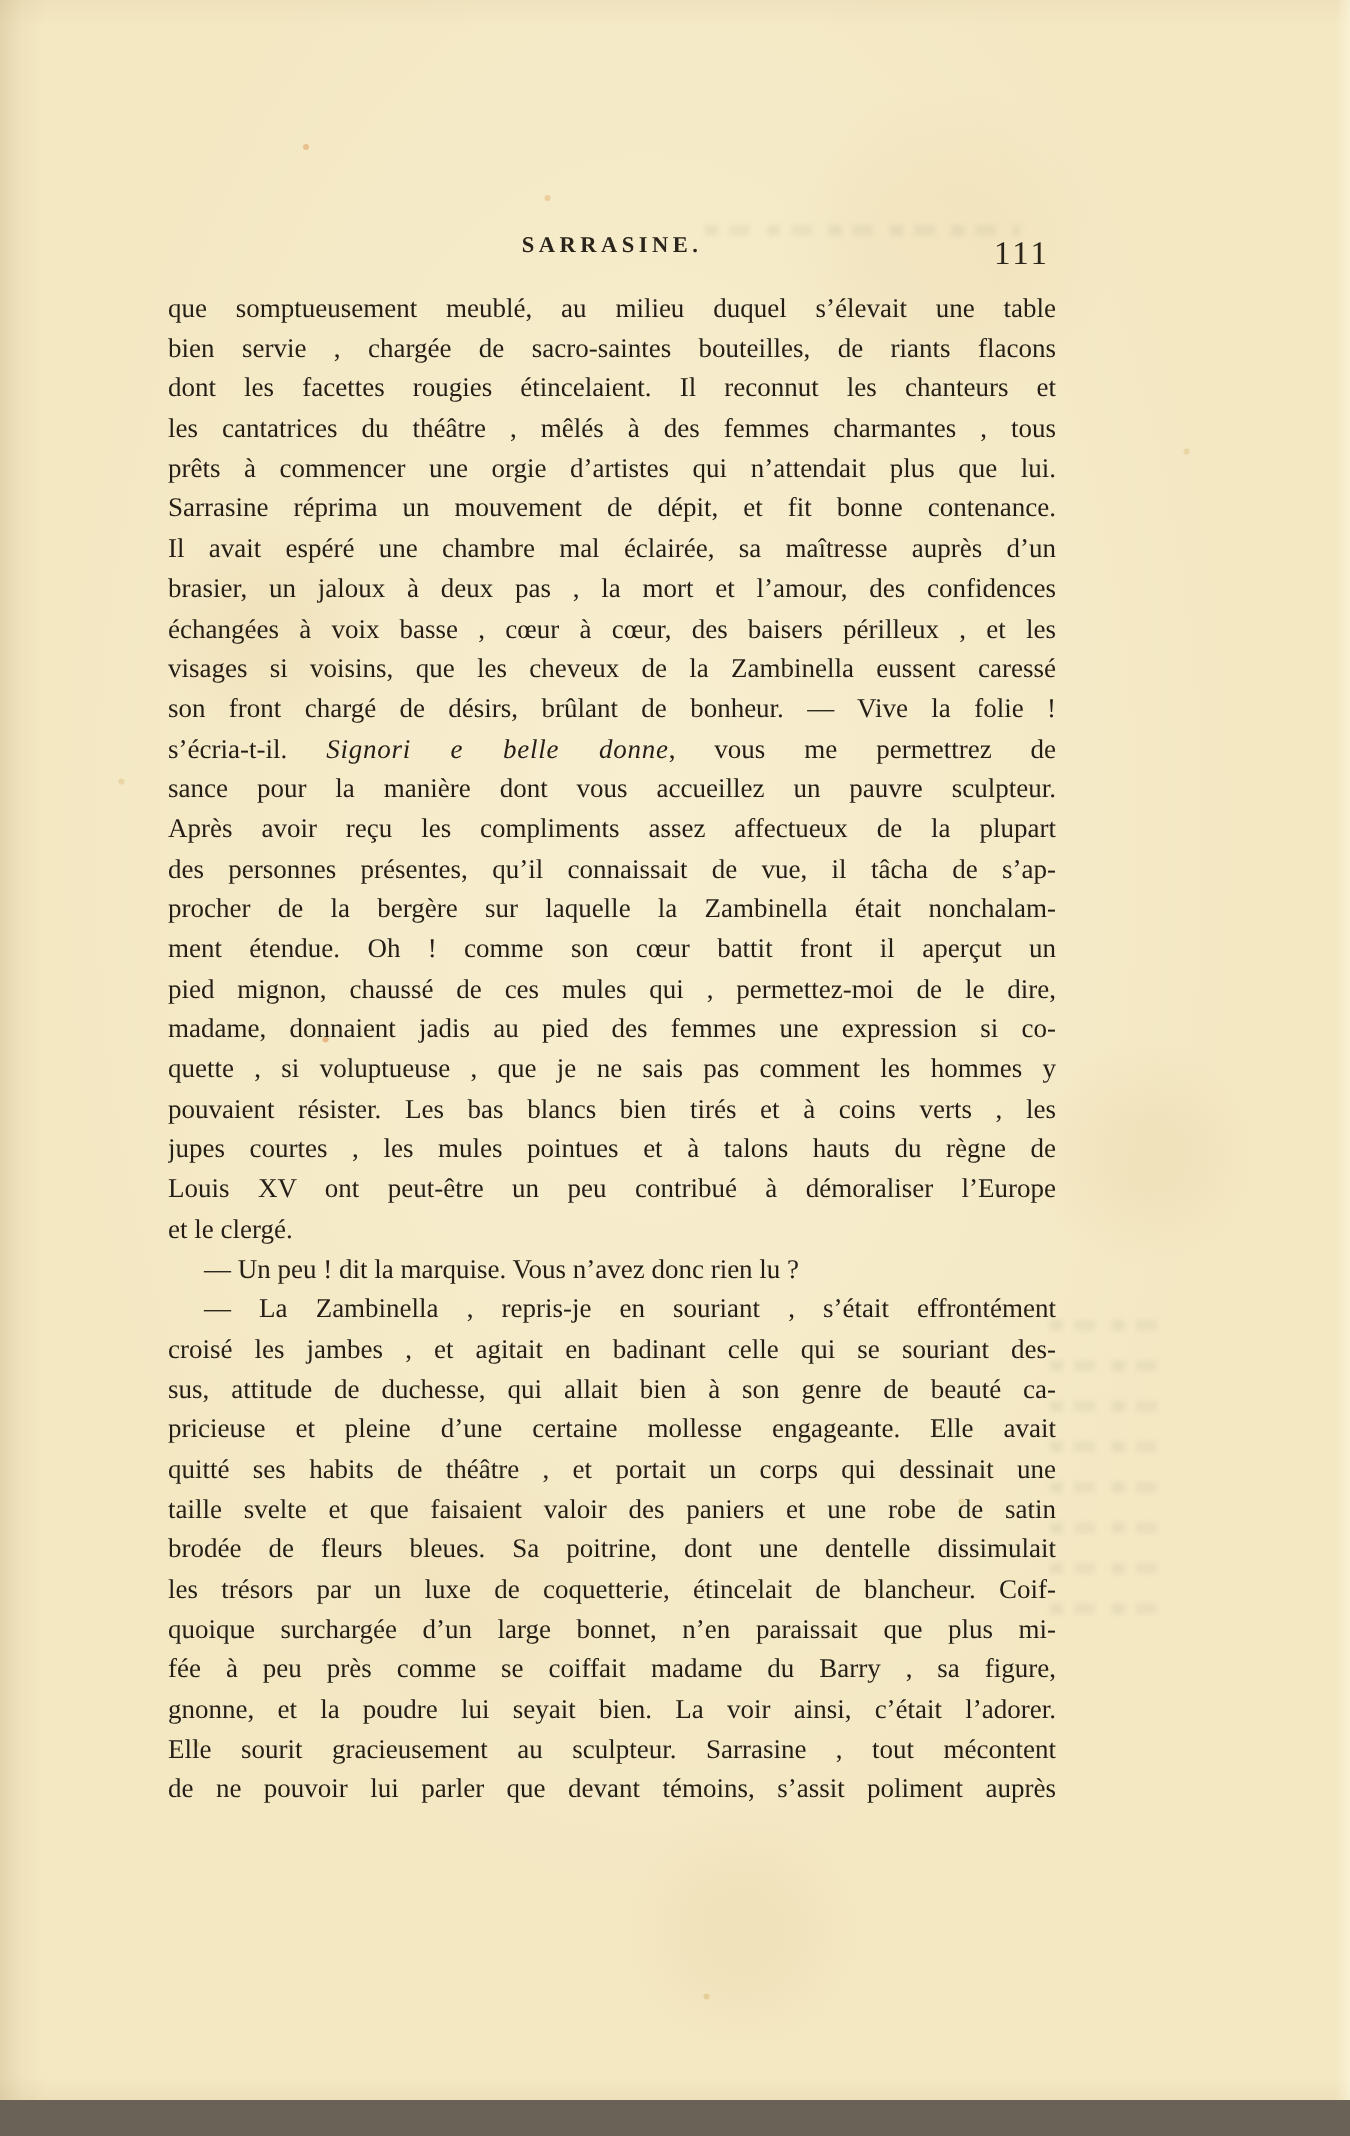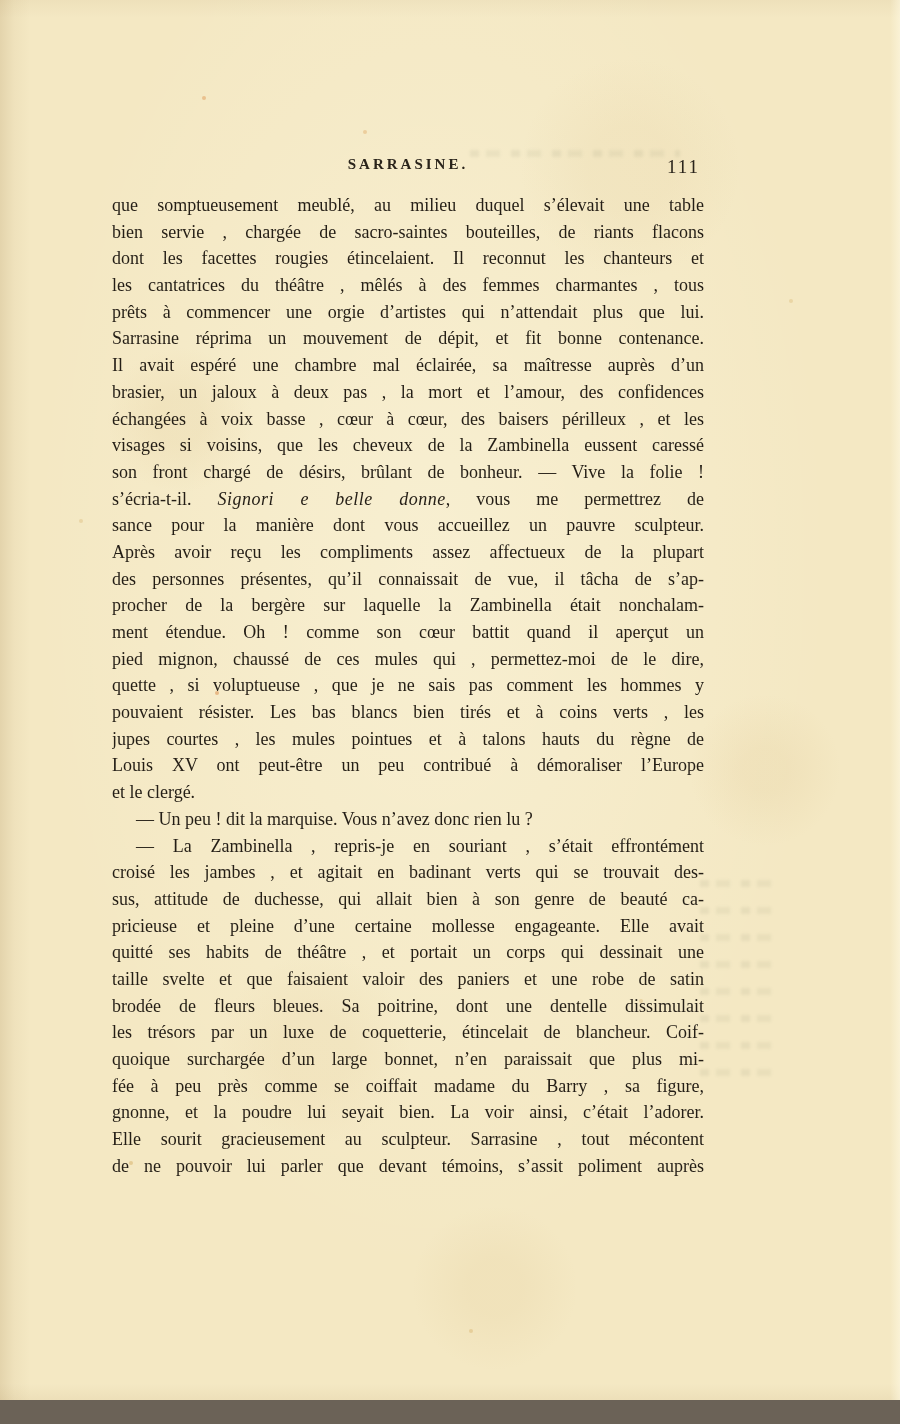--- a/index.html
+++ b/index.html
@@ -74,21 +74,21 @@
     text-align: center;
     font-size: 15px;
     font-weight: bold;
     letter-spacing: 3px;
     color: #2a241b;
   }
   .folio {
     position: absolute;
     right: 4px;
     top: 0;
-    font-size: 19px;
+    font-size: 22px;
     letter-spacing: 2px;
     color: #2a241b;
   }
   .text-block {
     margin-top: 16px;
     font-size: 18px;
     color: #241e16;
   }
   .line {
     line-height: 26.7px;
@@ -148,30 +148,31 @@
         <div class="line"><span>Il avait espéré une chambre mal éclairée, sa maîtresse auprès d’un</span></div>
         <div class="line"><span>brasier, un jaloux à deux pas , la mort et l’amour, des confidences</span></div>
         <div class="line"><span>échangées à voix basse , cœur à cœur, des baisers périlleux , et les</span></div>
         <div class="line"><span>visages si voisins, que les cheveux de la Zambinella eussent caressé</span></div>
         <div class="line"><span>son front chargé de désirs, brûlant de bonheur. — Vive la folie !</span></div>
         <div class="line"><span>s’écria-t-il. </span><i>Signori e belle donne</i><span>, vous me permettrez de</span></div>
         <div class="line"><span>sance pour la manière dont vous accueillez un pauvre sculpteur.</span></div>
         <div class="line"><span>Après avoir reçu les compliments assez affectueux de la plupart</span></div>
         <div class="line"><span>des personnes présentes, qu’il connaissait de vue, il tâcha de s’ap-</span></div>
         <div class="line"><span>procher de la bergère sur laquelle la Zambinella était nonchalam-</span></div>
-        <div class="line"><span>ment étendue. Oh ! comme son cœur battit quand il aperçut un</span></div>
+        <div class="line"><span>ment étendue. Oh ! comme son cœur battit front il aperçut un</span></div>
         <div class="line"><span>pied mignon, chaussé de ces mules qui , permettez-moi de le dire,</span></div>
+        <div class="line"><span>madame, donnaient jadis au pied des femmes une expression si co-</span></div>
         <div class="line"><span>quette , si voluptueuse , que je ne sais pas comment les hommes y</span></div>
         <div class="line"><span>pouvaient résister. Les bas blancs bien tirés et à coins verts , les</span></div>
         <div class="line"><span>jupes courtes , les mules pointues et à talons hauts du règne de</span></div>
         <div class="line"><span>Louis XV ont peut-être un peu contribué à démoraliser l’Europe</span></div>
         <div class="line last"><span>et le clergé.</span></div>
         <div class="line indent last"><span>— Un peu ! dit la marquise. Vous n’avez donc rien lu ?</span></div>
         <div class="line indent"><span>— La Zambinella , repris-je en souriant , s’était effrontément</span></div>
-        <div class="line"><span>croisé les jambes , et agitait en badinant verts qui se trouvait des-</span></div>
+        <div class="line"><span>croisé les jambes , et agitait en badinant celle qui se souriant des-</span></div>
         <div class="line"><span>sus, attitude de duchesse, qui allait bien à son genre de beauté ca-</span></div>
         <div class="line"><span>pricieuse et pleine d’une certaine mollesse engageante. Elle avait</span></div>
         <div class="line"><span>quitté ses habits de théâtre , et portait un corps qui dessinait une</span></div>
         <div class="line"><span>taille svelte et que faisaient valoir des paniers et une robe de satin</span></div>
         <div class="line"><span>brodée de fleurs bleues. Sa poitrine, dont une dentelle dissimulait</span></div>
         <div class="line"><span>les trésors par un luxe de coquetterie, étincelait de blancheur. Coif-</span></div>
         <div class="line"><span>quoique surchargée d’un large bonnet, n’en paraissait que plus mi-</span></div>
         <div class="line"><span>fée à peu près comme se coiffait madame du Barry , sa figure,</span></div>
         <div class="line"><span>gnonne, et la poudre lui seyait bien. La voir ainsi, c’était l’adorer.</span></div>
         <div class="line"><span>Elle sourit gracieusement au sculpteur. Sarrasine , tout mécontent</span></div>

